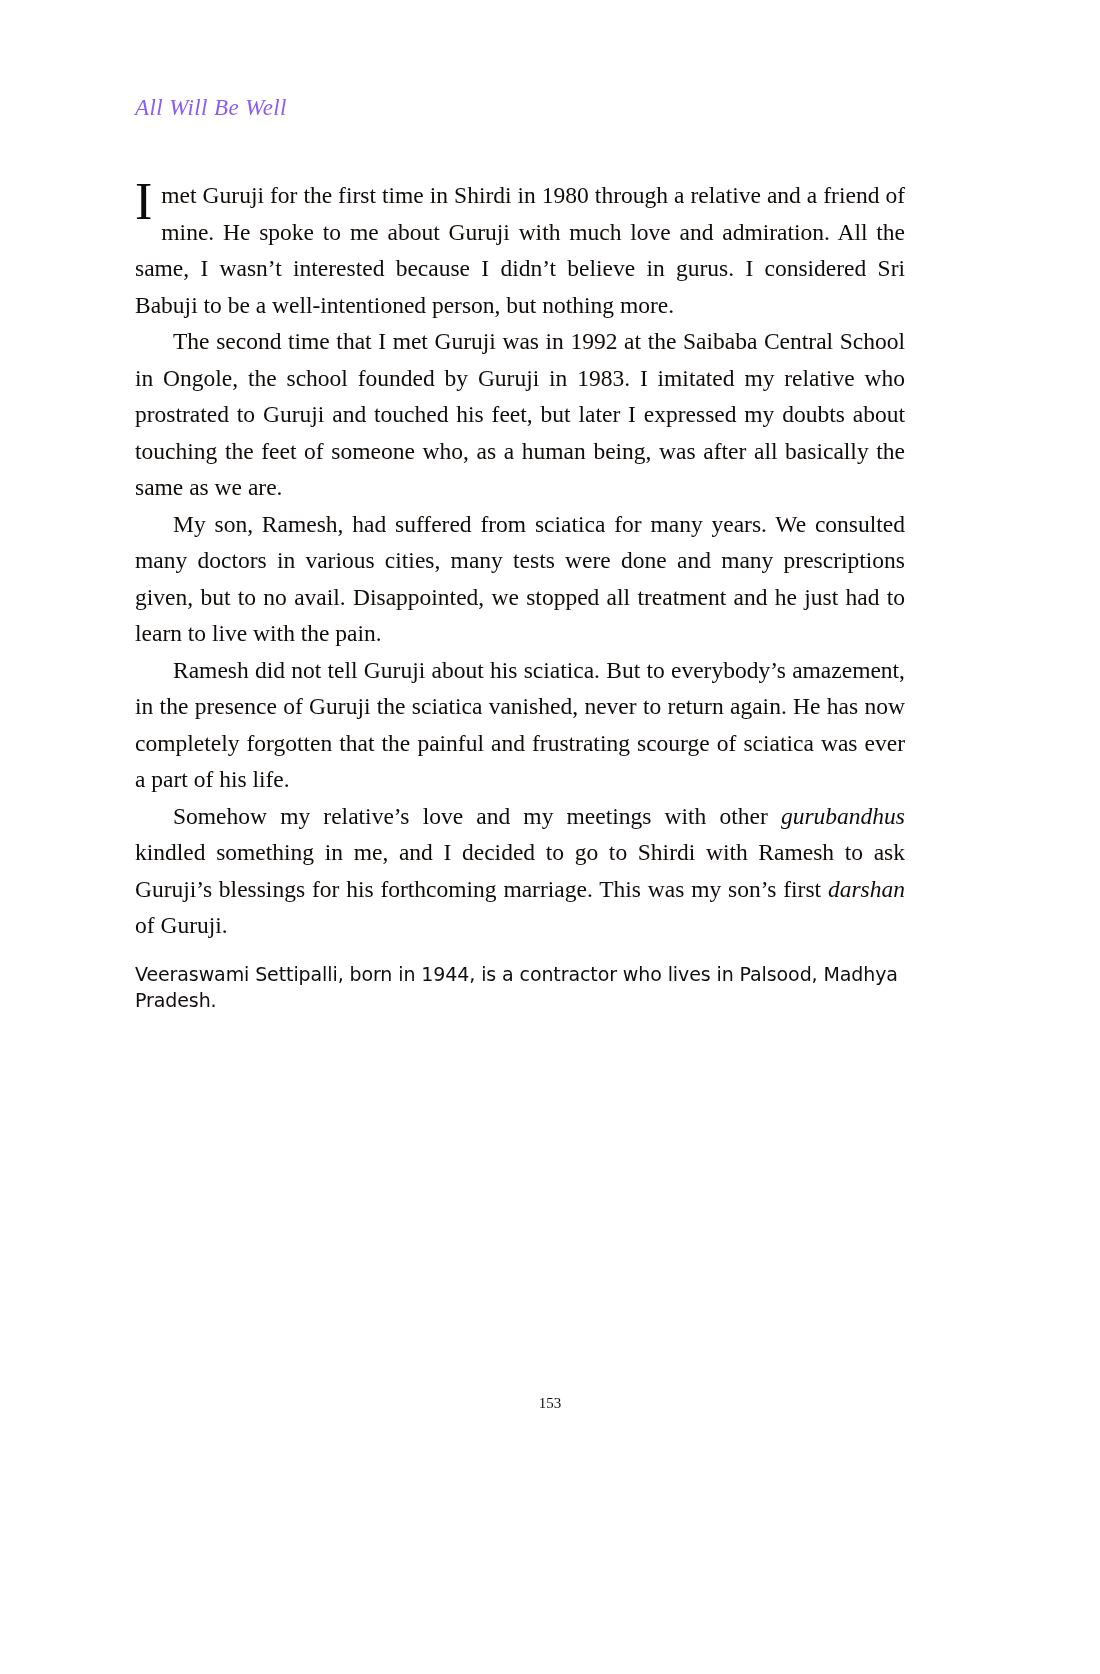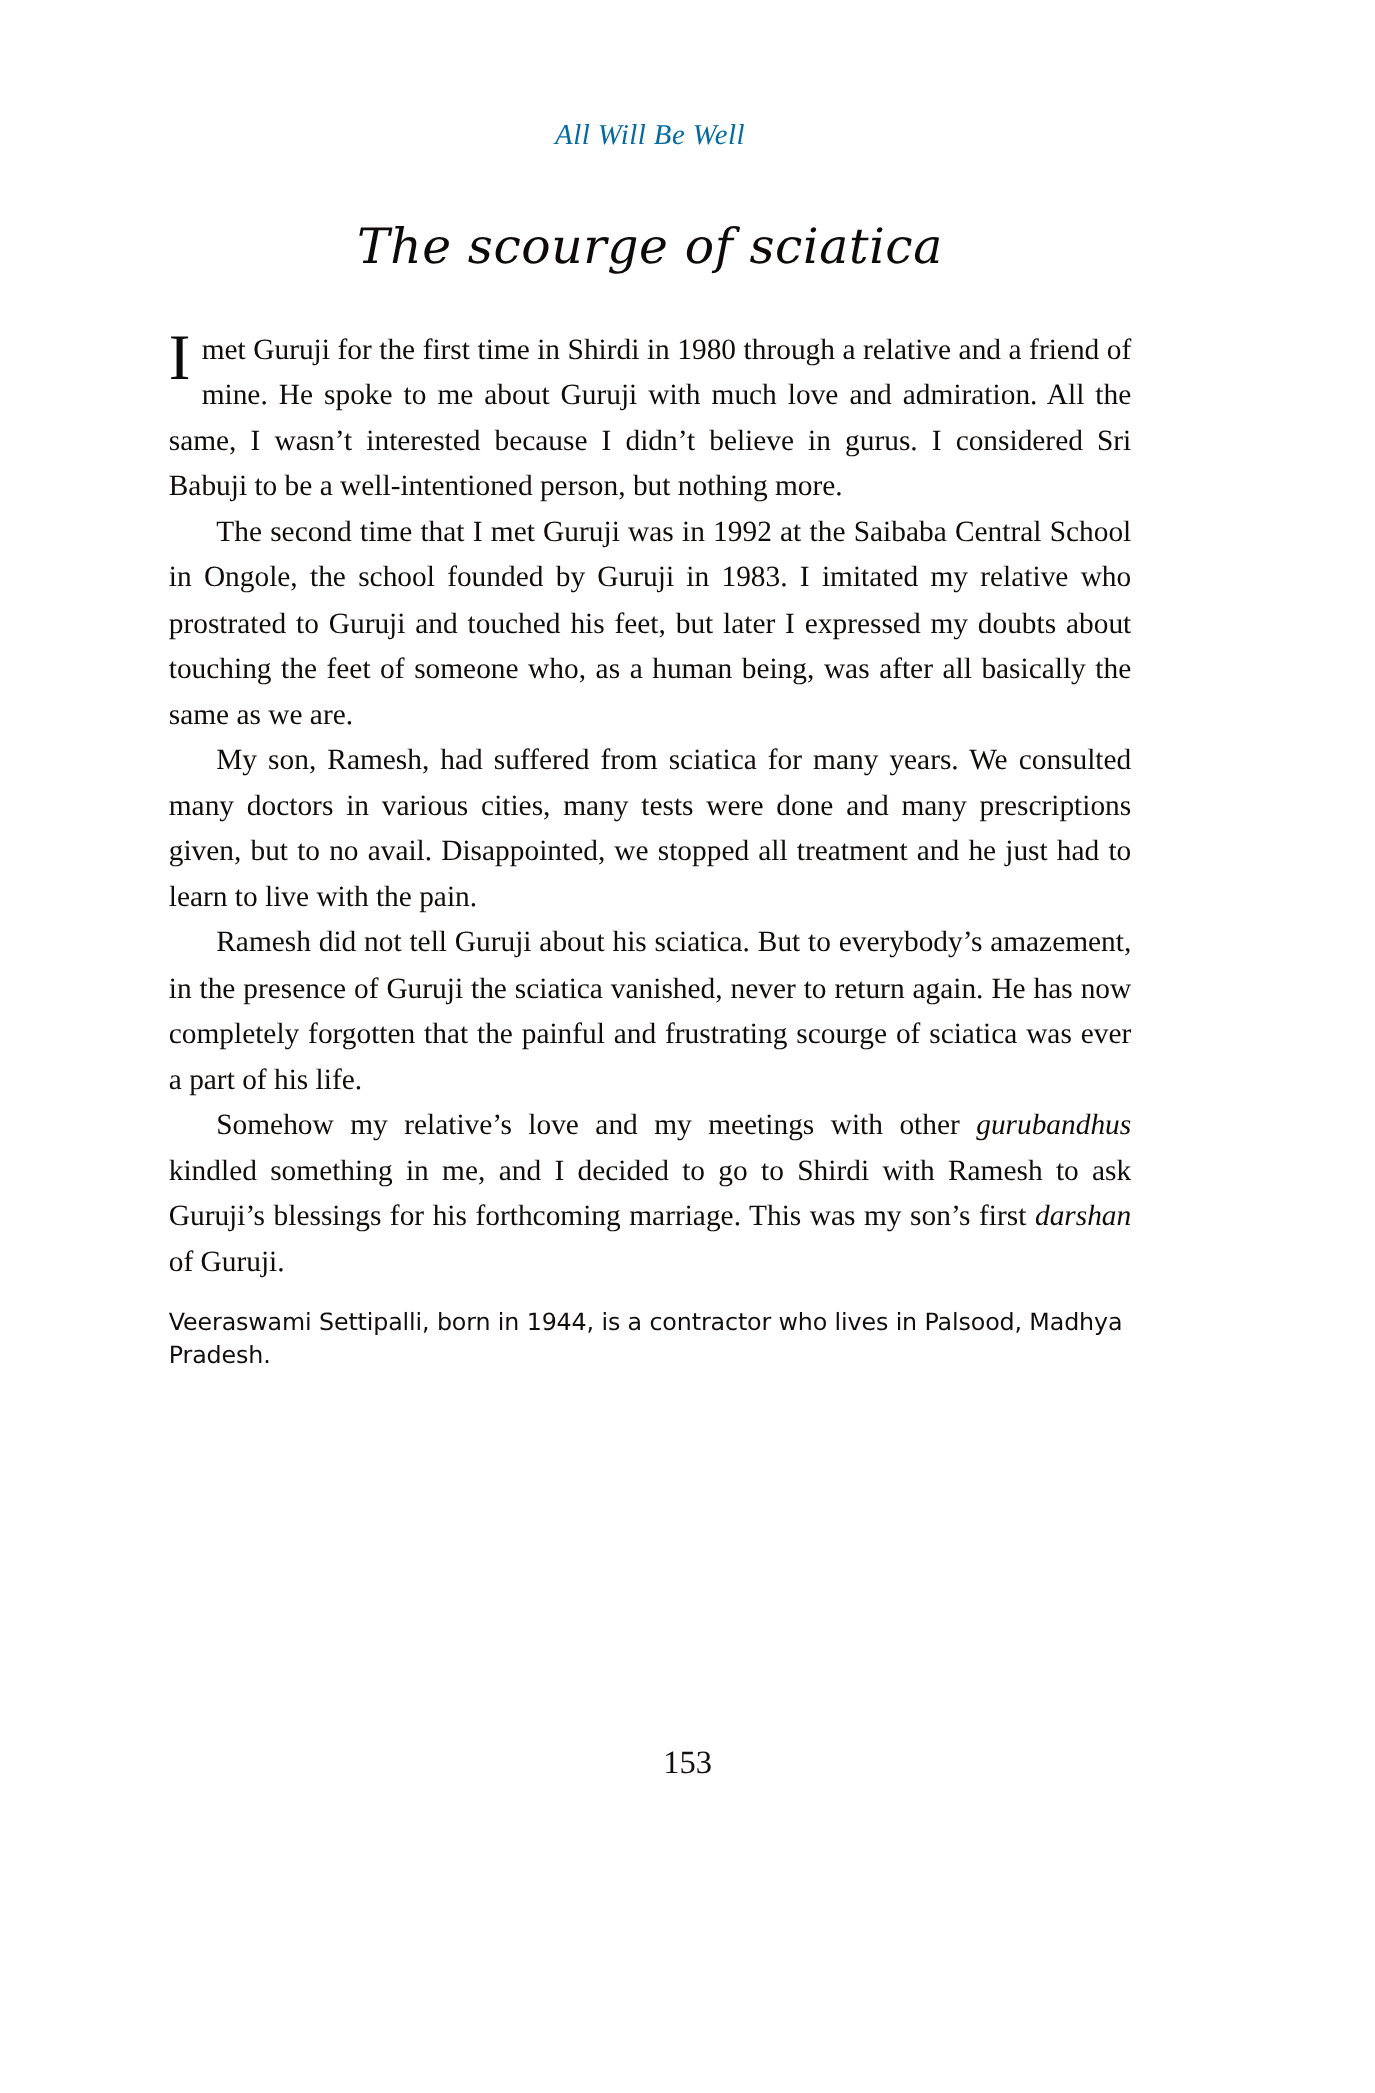--- a/index.html
+++ b/index.html
@@ -22,25 +22,25 @@
     height: 1674px;
     box-sizing: border-box;
   }
   .content {
     position: absolute;
     left: 135px;
     top: 95px;
     width: 770px;
   }
   .running-head {
-    text-align: center;
+    text-align: left;
     font-style: italic;
     font-size: 23px;
     letter-spacing: 0.4px;
-    color: #0369a1;
+    color: #8b5cf6;
     margin: 0 0 56px 0;
   }
   .chapter-title {
     text-align: center;
     font-family: "DejaVu Serif", serif;
     font-style: italic;
     font-size: 39px;
     font-weight: 400;
     letter-spacing: 0.5px;
     color: #0d0a09;
@@ -82,33 +82,32 @@
     margin: 17px 0 0 0;
     color: #120e0d;
     letter-spacing: -0.1px;
   }
   .folio {
     position: absolute;
     top: 1395px;
     left: 0;
     width: 1100px;
     text-align: center;
-    font-size: 26px;
+    font-size: 15px;
     color: #141010;
   }
 </style>
 </head>
 <body>
 
 <div class="page">
   <div class="content">
 
     <div class="running-head">All Will Be Well</div>
 
-    <h1 class="chapter-title">The scourge of sciatica</h1>
 
 
     <p class="body first"><span class="dropcap">I</span><span> met Guruji for the first time in Shirdi in 1980 through a relative and a friend of mine. He spoke to me about Guruji with much love and admiration. All the same, I wasn’t interested because I didn’t believe in gurus. I considered Sri Babuji to be a well-intentioned person, but nothing more.</span></p>
 
     <p class="body">The second time that I met Guruji was in 1992 at the Saibaba Central School in Ongole, the school founded by Guruji in 1983. I imitated my relative who prostrated to Guruji and touched his feet, but later I expressed my doubts about touching the feet of someone who, as a human being, was after all basically the same as we are.</p>
 
     <p class="body">My son, Ramesh, had suffered from sciatica for many years. We consulted many doctors in various cities, many tests were done and many prescriptions given, but to no avail. Disappointed, we stopped all treatment and he just had to learn to live with the pain.</p>
 
     <p class="body">Ramesh did not tell Guruji about his sciatica. But to everybody’s amazement, in the presence of Guruji the sciatica vanished, never to return again. He has now completely forgotten that the painful and frustrating scourge of sciatica was ever a part of his life.</p>
 

